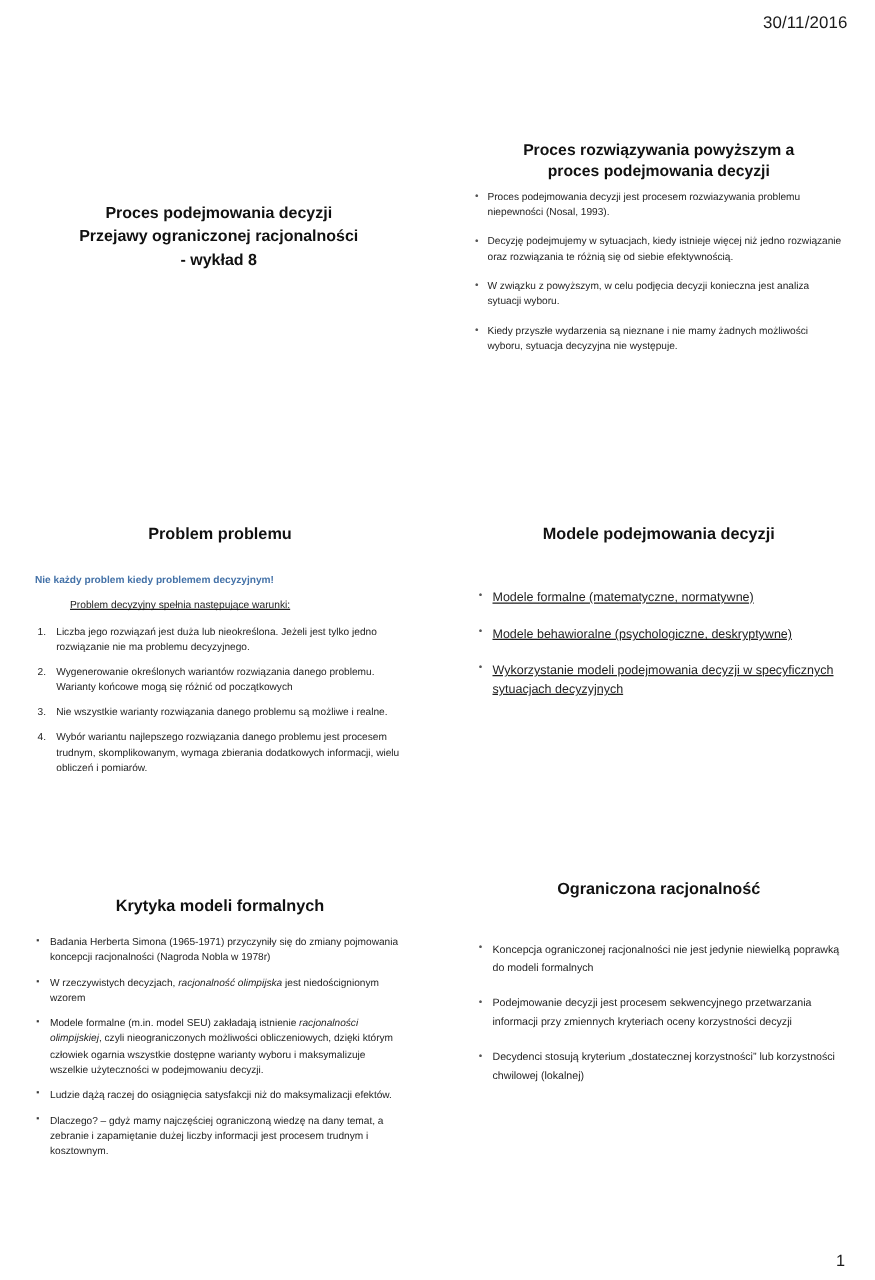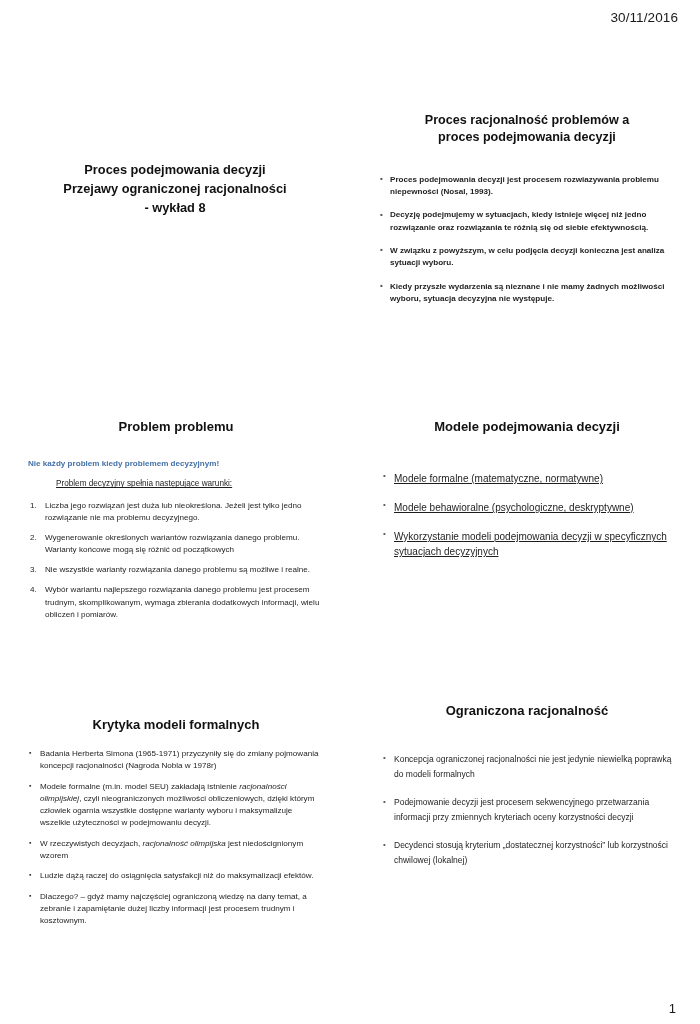--- a/index.html
+++ b/index.html
@@ -194,24 +194,24 @@
             <div>Proces podejmowania decyzji</div>
             <div>Przejawy ograniczonej racjonalności</div>
             <div>- wykład 8</div>
           </div>
         </div>
       </div>
 
       <div class="slide">
         <div class="slide-inner" style="top:16px; padding:0 24px 0 28px;">
           <div class="slide-title">
-            <div>Proces racjonalność problemów a</div>
+            <div>Proces rozwiązywania powyższym a</div>
             <div>proces podejmowania decyzji</div>
           </div>
-          <ul class="bullets wide" style="margin-top:27px;font-weight:bold;">
+          <ul class="bullets wide" style="margin-top:5px;">
             <li>Proces podejmowania decyzji jest procesem rozwiazywania problemu niepewności (Nosal, 1993).</li>
             <li>Decyzję podejmujemy w sytuacjach, kiedy istnieje więcej niż jedno rozwiązanie oraz rozwiązania te różnią się od siebie efektywnością.</li>
             <li>W związku z powyższym, w celu podjęcia decyzji konieczna jest analiza sytuacji wyboru.</li>
             <li>Kiedy przyszłe wydarzenia są nieznane i nie mamy żadnych możliwości wyboru, sytuacja decyzyjna nie występuje.</li>
           </ul>
         </div>
       </div>
 
     </div>
 
@@ -244,22 +244,22 @@
 
     </div>
 
     <div class="row row-3">
 
       <div class="slide">
         <div class="slide-inner" style="top:22px; padding:0 26px 0 28px;">
           <div class="slide-title title-big">Krytyka modeli formalnych</div>
           <ul class="bullets sq tight" style="margin-top:14px;">
             <li><span>Badania Herberta Simona (1965-1971) przyczyniły się do zmiany pojmowania koncepcji racjonalności (Nagroda Nobla w 1978r)</span></li>
+            <li><span>W rzeczywistych decyzjach, </span><span class="it">racjonalność olimpijska</span><span> jest niedoścignionym wzorem</span></li>
             <li><span> Modele formalne (m.in. model SEU) zakładają istnienie </span><span class="it">racjonalności olimpijskiej</span><span>, czyli nieograniczonych możliwości obliczeniowych, dzięki którym człowiek ogarnia wszystkie dostępne warianty wyboru i maksymalizuje wszelkie użyteczności w podejmowaniu decyzji.</span></li>
-            <li><span>W rzeczywistych decyzjach, </span><span class="it">racjonalność olimpijska</span><span> jest niedoścignionym wzorem</span></li>
             <li><span>Ludzie dążą raczej do osiągnięcia satysfakcji niż do maksymalizacji efektów.</span></li>
             <li><span>Dlaczego? – gdyż mamy najczęściej ograniczoną wiedzę na dany temat, a zebranie i zapamiętanie dużej liczby informacji jest procesem trudnym i kosztownym.</span></li>
           </ul>
         </div>
       </div>
 
       <div class="slide">
         <div class="slide-inner" style="top:8px; padding:0 26px 0 30px;">
           <div class="slide-title title-big">Ograniczona racjonalność</div>
           <ul class="bullets ogr" style="margin-top:32px;">

